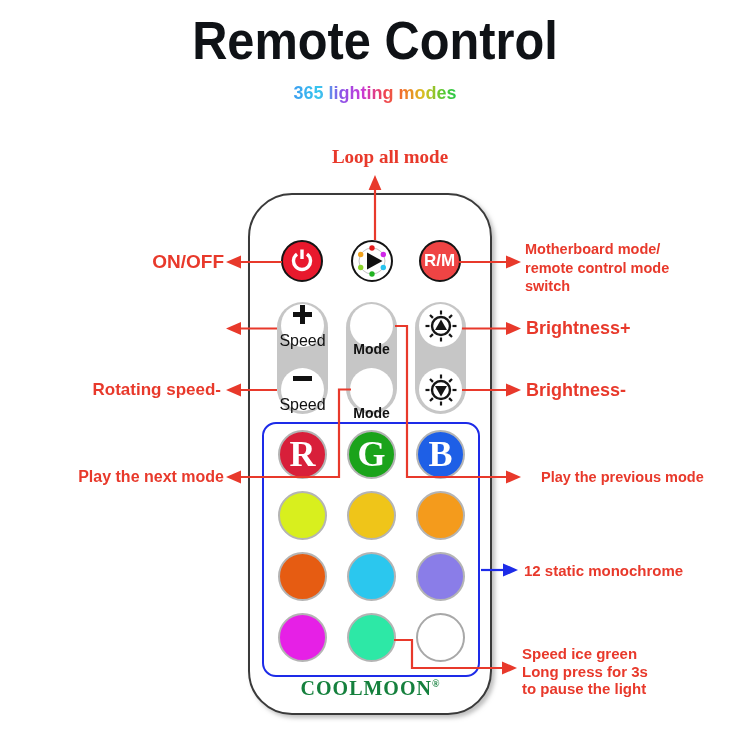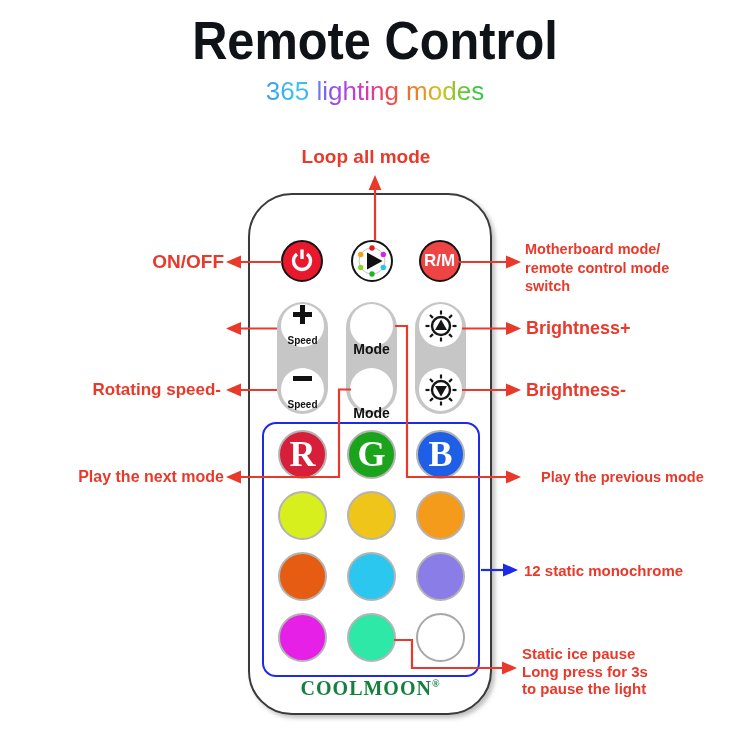--- a/index.html
+++ b/index.html
@@ -1,32 +1,32 @@
 <!DOCTYPE html>
 <html><head>
 <meta charset="utf-8">
 <style>
   html,body{margin:0;padding:0;}
   body{width:750px;height:750px;background:#fff;font-family:"Liberation Sans",sans-serif;position:relative;overflow:hidden;}
   #canvas{position:absolute;inset:0;}
   .title{position:absolute;top:10px;left:0;width:100%;text-align:center;font-size:53px;font-weight:700;color:#0f1216;transform:scaleX(0.92);transform-origin:50% 50%;}
-  .subtitle{position:absolute;top:76px;left:50%;transform:translateX(-50%);font-size:26px;font-weight:400;white-space:nowrap;
+  .subtitle{position:absolute;top:83px;left:50%;transform:translateX(-50%);font-size:18px;font-weight:700;white-space:nowrap;
     background:linear-gradient(90deg,#3b9df0 0%,#38c8ee 16%,#8a55e8 29%,#c838d8 42%,#ee4056 55%,#f07828 68%,#d8c020 80%,#55c832 92%,#28c84a 100%);
     -webkit-background-clip:text;background-clip:text;color:transparent;}
   .remote{position:absolute;left:248px;top:193px;width:244px;height:522px;background:#fff;border:2.5px solid #3a3a3a;border-radius:44px;box-sizing:border-box;box-shadow:3px 3px 4px rgba(130,130,130,.5);z-index:1;}
   .tbtn{position:absolute;width:42px;height:42px;border-radius:50%;box-sizing:border-box;border:2.5px solid #141414;display:flex;align-items:center;justify-content:center;top:45px;}
   .power{left:30.5px;background:#e8192d;}
   .loopb{left:100.5px;background:#fff;}
   .rm{left:168.5px;background:#ef4444;color:#fff;font-weight:700;font-size:17px;}
   .pill{position:absolute;width:51px;height:112px;top:106.5px;background:#c6c6c6;border-radius:25.5px;}
   .pill.p1{left:27px;} .pill.p2{left:96px;} .pill.p3{left:165px;}
   .pbtn{position:absolute;width:43px;height:43px;border-radius:50%;background:#fff;box-sizing:border-box;display:flex;flex-direction:column;align-items:center;justify-content:center;color:#111;}
   .pbtn.c1{left:31px;} .pbtn.c2{left:100px;} .pbtn.c3{left:169px;}
   .pbtn.r1{top:109px;} .pbtn.r2{top:173px;}
-  .splbl{font-size:10px;font-weight:700;line-height:13px;margin-top:10px;}
+  .splbl{font-size:16px;font-weight:400;line-height:13px;margin-top:10px;}
   .modelbl{font-size:14px;font-weight:700;line-height:14px;margin-top:46px;}
   .bluebox{position:absolute;left:11.5px;top:226.5px;width:218px;height:255px;border:2.5px solid #1d2be8;border-radius:14px;box-sizing:border-box;}
   .color-btn{position:absolute;width:49px;height:49px;border-radius:50%;box-sizing:border-box;border:2px solid #b4b4b4;display:flex;align-items:center;justify-content:center;}
   .color-btn span{color:#fff;font-family:"Liberation Serif",serif;font-weight:700;font-size:36px;}
   .brand{position:absolute;top:482px;left:0;width:100%;text-align:center;color:#15803d;font-family:"Liberation Serif",serif;font-weight:700;font-size:20px;letter-spacing:1px;}
   .brand sup{font-size:10px;letter-spacing:0;}
   .overlay{position:absolute;left:0;top:0;z-index:5;}
   .lbl{position:absolute;color:#e8392b;white-space:nowrap;transform:translateY(-50%);z-index:6;}
   .big{font-size:19px;font-weight:700;}
   .med{font-size:17px;font-weight:700;}
@@ -198,33 +198,33 @@
         <div class="color-btn" style="left: 97px; top: 356.5px; background: rgb(43, 199, 238);"></div>
         <div class="color-btn" style="left: 166px; top: 356.5px; background: rgb(138, 125, 232);"></div>
         <div class="color-btn" style="left: 28px; top: 417.5px; background: rgb(230, 32, 230);"></div>
         <div class="color-btn" style="left: 97px; top: 417.5px; background: rgb(45, 232, 166);"></div>
         <div class="color-btn" style="left: 166px; top: 417.5px; background: rgb(255, 255, 255); border-color: rgb(168, 168, 168);"></div>
       </div>
 
     <div class="brand"><span>COOLMOON</span><sup>®</sup></div>
   </div>
 
-  <div class="lbl big center" style="left:366px;top:157px;">Loop all mode</div>
+  <div class="lbl big center" style="left:390px;top:157px;font-family:Liberation Serif, serif;">Loop all mode</div>
   <div class="lbl big" style="right:526px;top:262px;">ON/OFF</div>
   <div class="lbl med" style="right:529px;top:390px;">Rotating speed-</div>
   <div class="lbl small" style="right:526px;top:477px;font-size:16px;">Play the next mode</div>
 
   <div class="lbl small mline" style="left:525px;top:268px;">
     <div>Motherboard mode/</div>
     <div>remote control mode</div>
     <div>switch</div>
   </div>
   <div class="lbl" style="left:526px;top:328px;font-size:18px;font-weight:700;">Brightness+</div>
   <div class="lbl" style="left:526px;top:390px;font-size:18px;font-weight:700;">Brightness-</div>
   <div class="lbl small" style="left:521px;top:477px;margin-left:20px;">Play the previous mode</div>
   <div class="lbl small" style="left:524px;top:570px;font-size:15px;">12 static monochrome</div>
   <div class="lbl small iline" style="left:522px;top:671px;">
-    <div>Static ice pause</div>
+    <div>Speed ice green</div>
     <div>Long press for 3s</div>
     <div>to pause the light</div>
   </div>
 
 </div>
 
 </body></html>

